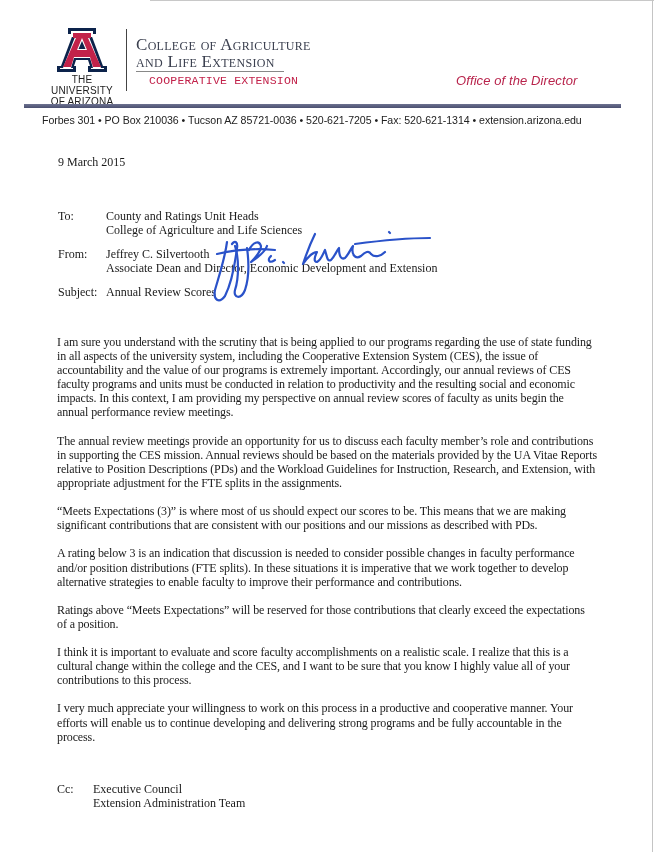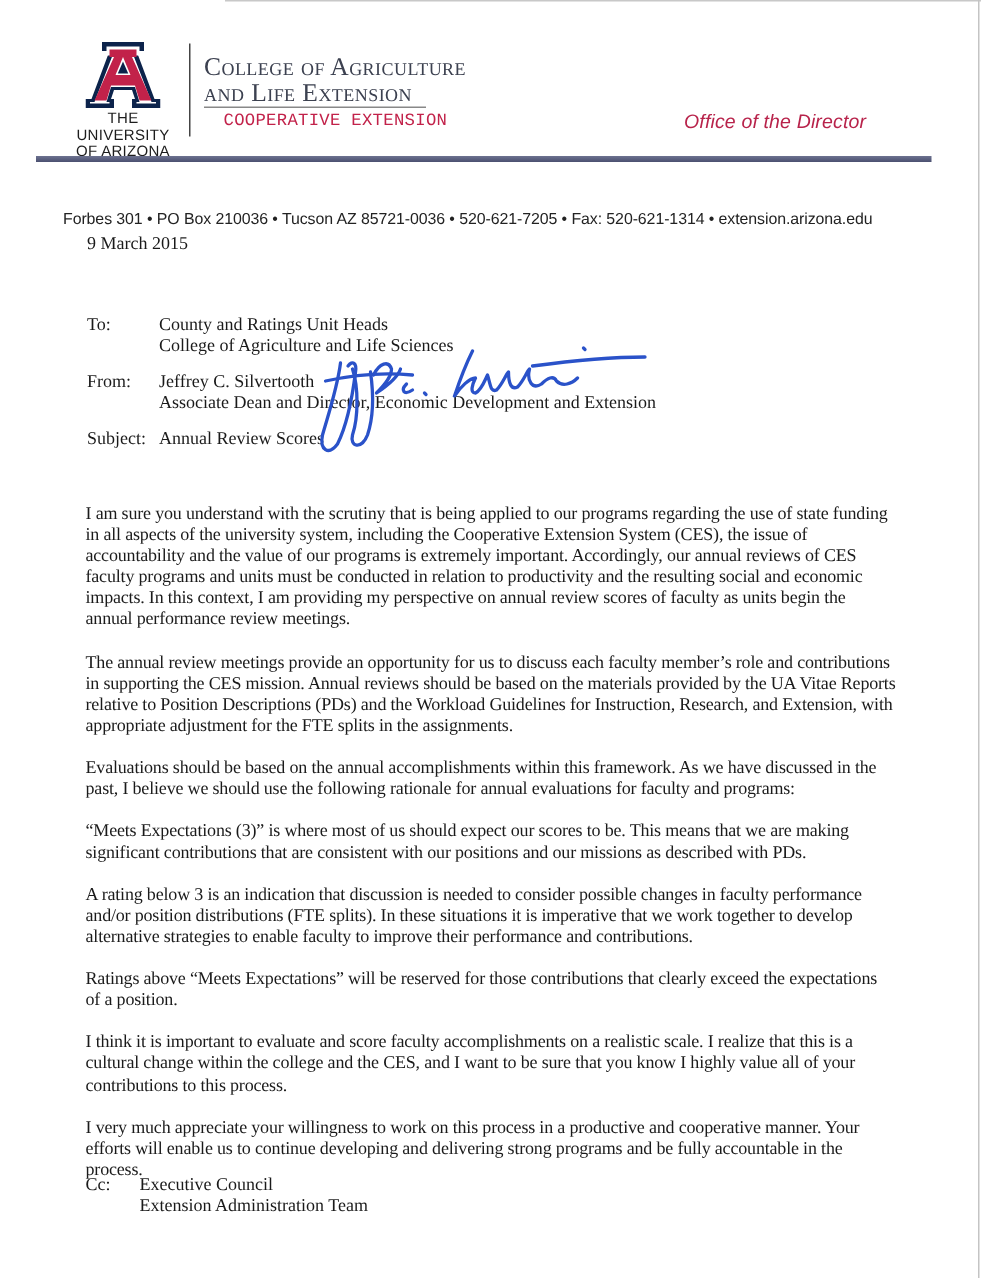--- a/index.html
+++ b/index.html
@@ -97,21 +97,20 @@
       background: linear-gradient(to bottom, #6d7290, #4b5070);
     }
     .address {
       position: absolute;
       left: 42px; top: 114px;
       font-family: "Liberation Sans", sans-serif;
       font-size: 10.6px;
       color: #222;
       white-space: nowrap;
       letter-spacing: -0.05px;
-      margin-top: 26px;
     }
     .date {
       position: absolute;
       left: 58px; top: 155px;
       font-size: 12px;
     }
     .memo-row {
       position: absolute;
       left: 58px;
       font-size: 12px;
@@ -228,21 +227,20 @@
   <path d="M66,28 C62,32 64,36 70,32"></path>
   <path d="M78,34 L79,35"></path>
   <path d="M110,6 C104,18 100,30 98,36 C102,30 108,24 112,24 C110,28 108,34 112,34 C116,32 118,26 120,22 C122,28 122,34 126,32 C130,28 132,22 134,20 C134,28 136,32 140,30 C144,26 146,20 148,18 C146,26 150,32 156,28 C160,24 164,22 166,26 C170,30 176,28 180,24"></path>
   <path d="M150,16 C180,12 205,10 225,10"></path>
   <path d="M184,4 L185,5"></path>
 </svg>
 
 <div class="body-text">
   <p>I am sure you understand with the scrutiny that is being applied to our programs regarding the use of state funding in all aspects of the university system, including the Cooperative Extension System (CES), the issue of accountability and the value of our programs is extremely important.  Accordingly, our annual reviews of CES faculty programs and units must be conducted in relation to productivity and the resulting social and economic impacts.  In this context, I am providing my perspective on annual review scores of faculty as units begin the annual performance review meetings.</p>
   <p>The annual review meetings provide an opportunity for us to discuss each faculty member’s role and contributions in supporting the CES mission.  Annual reviews should be based on the materials provided by the UA Vitae Reports relative to Position Descriptions (PDs) and the Workload Guidelines for Instruction, Research, and Extension, with appropriate adjustment for the FTE splits in the assignments.</p>
-  <p>Evaluations should be based on the annual accomplishments within this framework.   As we have discussed in the past, I believe we should use the following rationale for annual evaluations for faculty and programs:</p>
   <p>“Meets Expectations (3)” is where most of us should expect our scores to be.  This means that we are making significant contributions that are consistent with our positions and our missions as described with PDs.</p>
   <p>A rating below 3 is an indication that discussion is needed to consider possible changes in faculty performance and/or position distributions (FTE splits).  In these situations it is imperative that we work together to develop alternative strategies to enable faculty to improve their performance and contributions.</p>
   <p>Ratings above “Meets Expectations” will be reserved for those contributions that clearly exceed the expectations of a position.</p>
   <p>I think it is important to evaluate and score faculty accomplishments on a realistic scale.  I realize that this is a cultural change within the college and the CES, and I want to be sure that you know I highly value all of your contributions to this process.</p>
   <p>I very much appreciate your willingness to work on this process in a productive and cooperative manner. Your efforts will enable us to continue developing and delivering strong programs and be fully accountable in the process.</p>
 </div>
 
 <div class="cc">
   <span class="cc-label">Cc:</span>
   <div class="cc-values">

